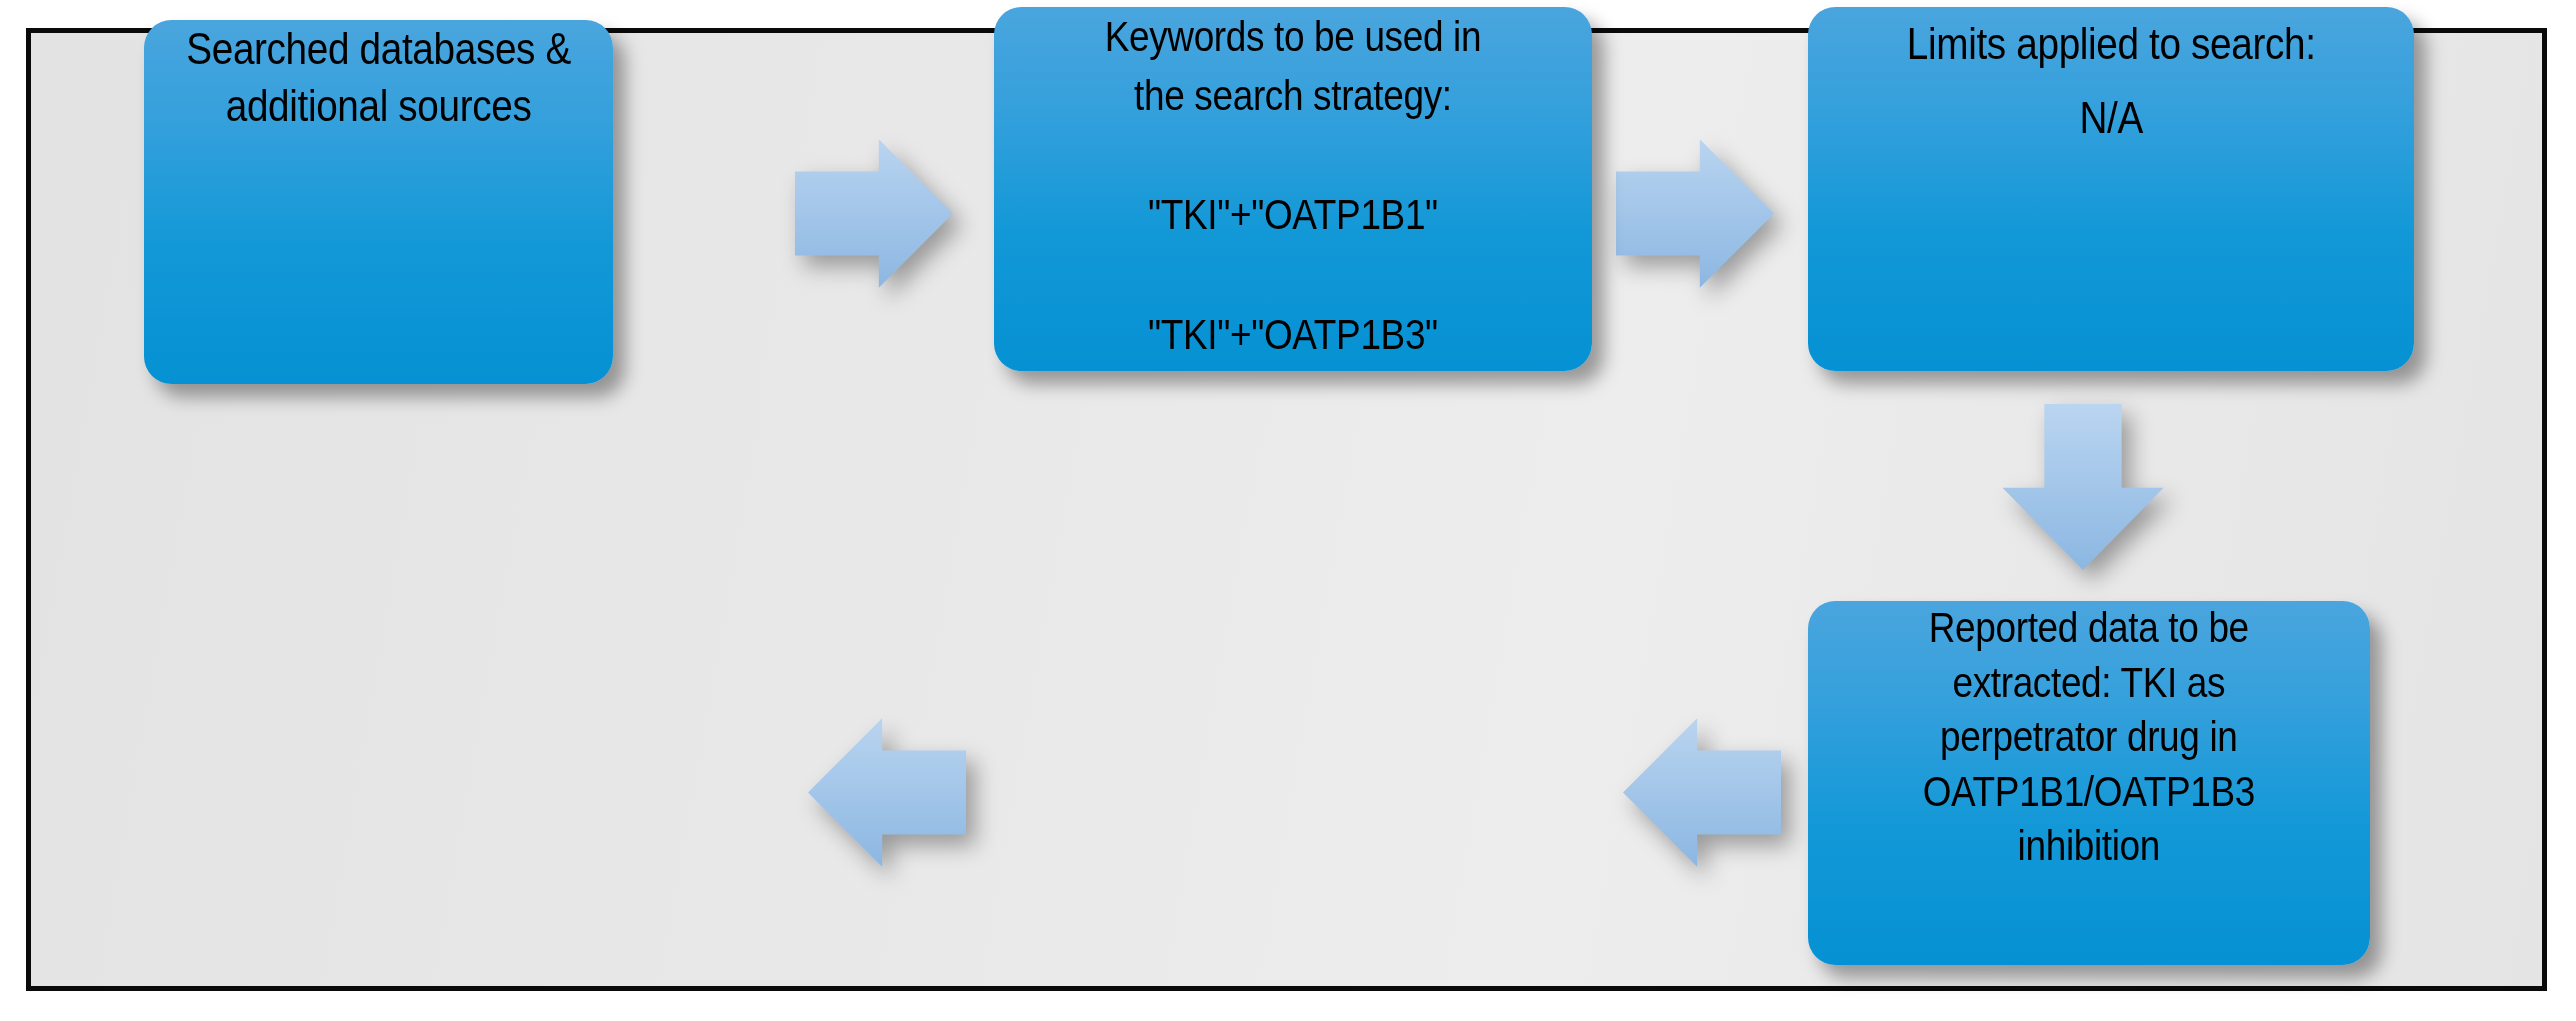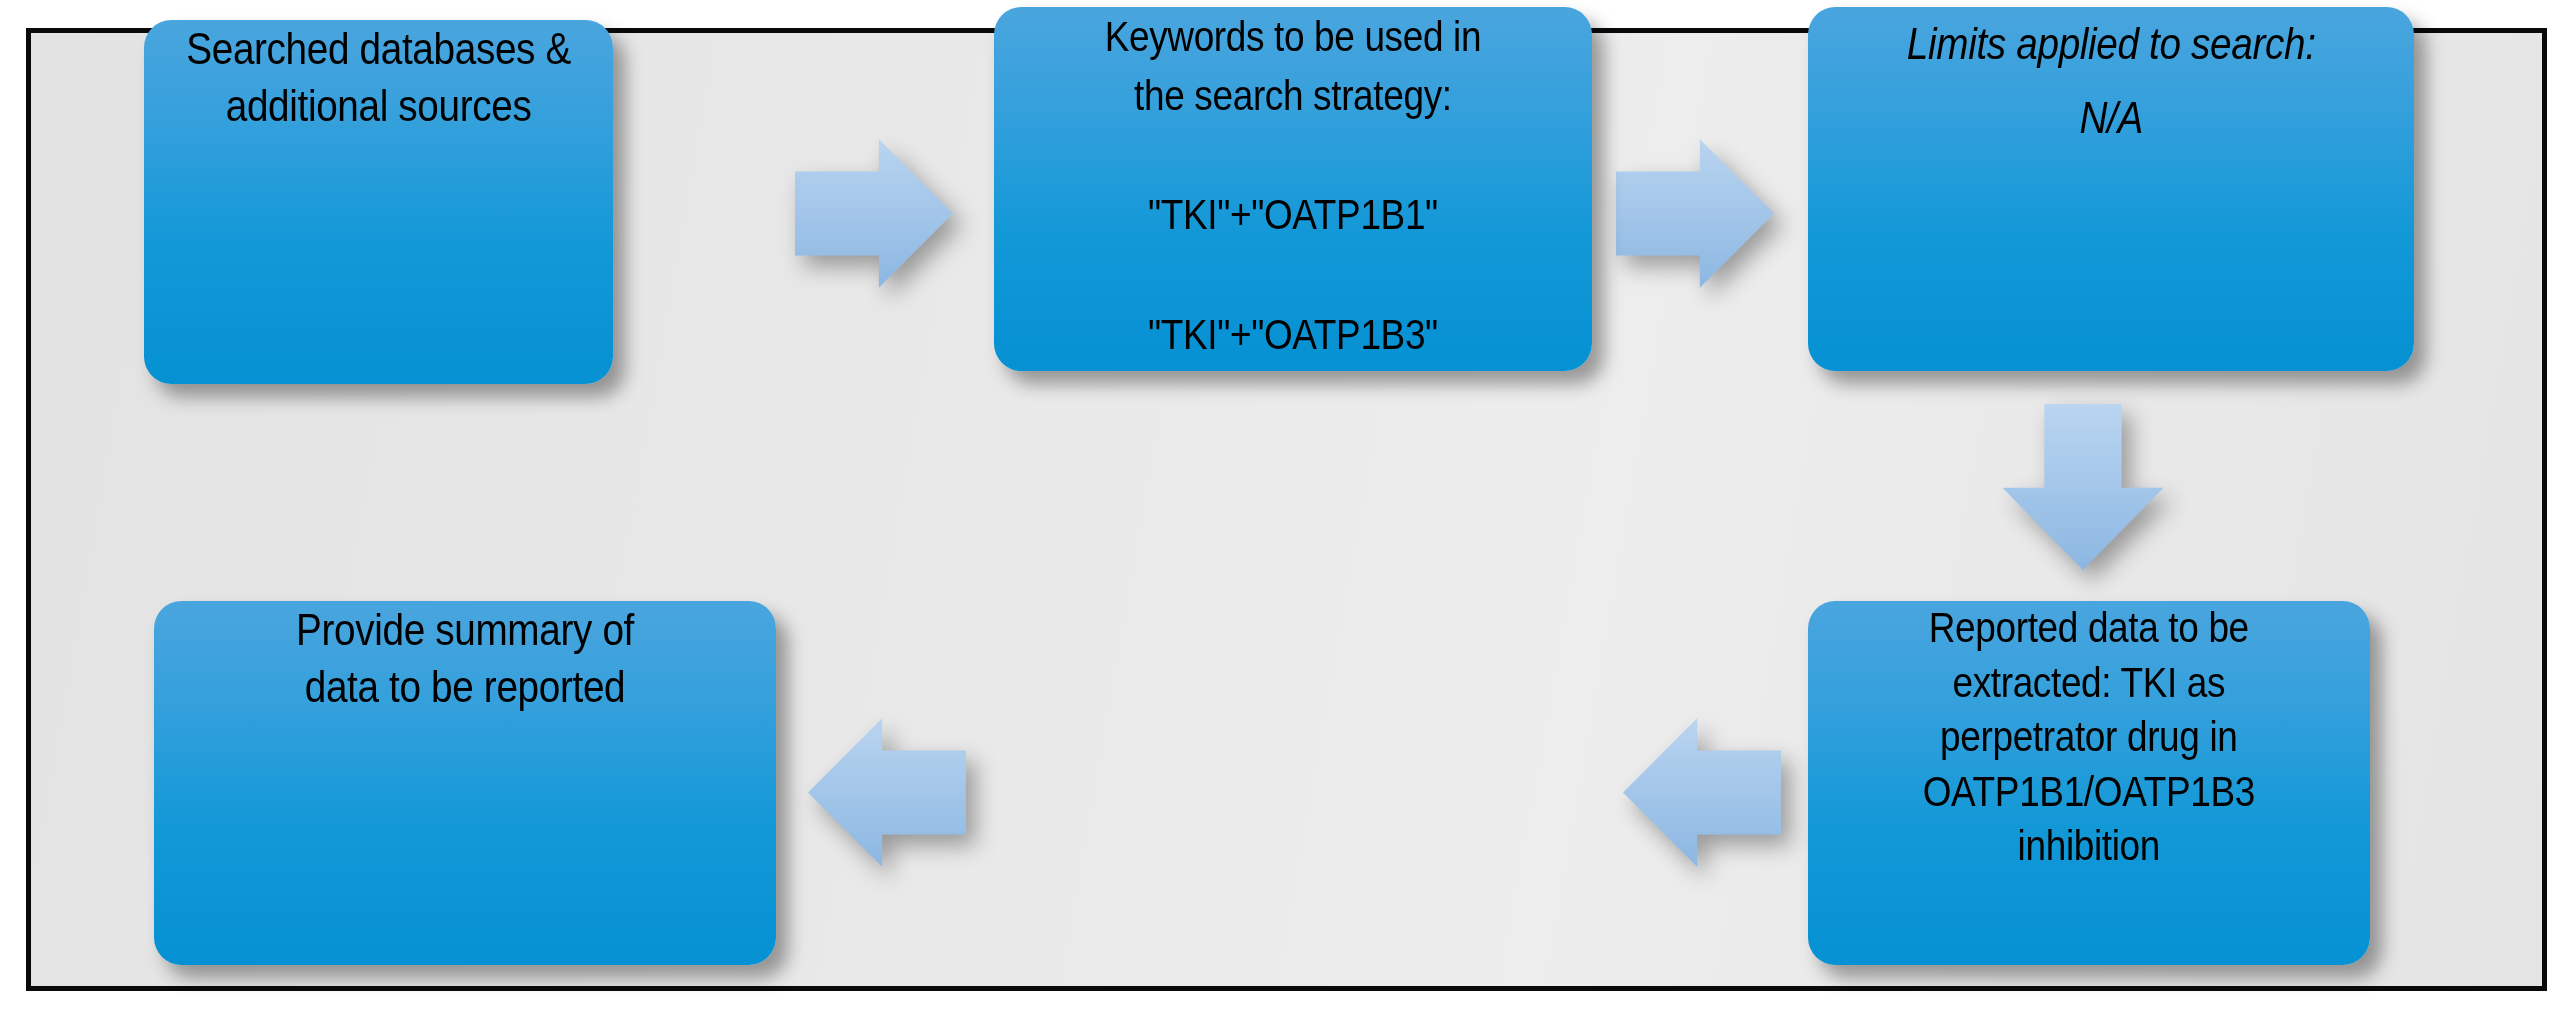--- a/index.html
+++ b/index.html
@@ -60,21 +60,21 @@
     font-weight: 400;
     letter-spacing: -0.4px;
     padding: 0 13px;
     white-space: pre-line;
     transform: scaleX(0.88);
   }
 
   
   #node-search      { left: 144px;  top: 20px;   width: 469px;  height: 364px; }
   #node-keywords    { left: 994px; top: 6.5px;   width: 598px;  height: 364px; }
-  #node-limits      { left: 1808px; top: 6.5px;   width: 606px;  height: 364px; font-style: italic; }
+  #node-limits      { left: 1808px; top: 6.5px;   width: 606px;  height: 364px; }
   #node-extract     { left: 1808px; top: 601px; width: 562px;  height: 364px; }
   #node-crosscheck  { left: 987px; top: 601px; width: 622px;  height: 364px; }
   #node-summary     { left: 154px;  top: 601px; width: 622px;  height: 364px; }
 
   #node-keywords .label { font-size: 42px; line-height: 1.42; }
   #node-extract .label  { font-size: 42px; line-height: 1.30; }
   #node-limits .label   { line-height: 1.70; }
 
   
   .arrow {
@@ -180,19 +180,15 @@
       <defs>
         <linearGradient id="gLeft2" x1="0" y1="0" x2="0" y2="1">
           <stop offset="0%" stop-color="#b9d4f0"></stop>
           <stop offset="100%" stop-color="#8cb7e2"></stop>
         </linearGradient>
       </defs>
       <polygon points="196,40 92,40 92,0 0,92 92,184 92,144 196,144" fill="url(#gLeft2)"></polygon>
     </svg>
   </div>
 
-  <div class="node" id="node-summary">
-    <div class="label">Provide summary of
-data to be reported</div>
-  </div>
 
 </div>
 
 
 </body></html>

